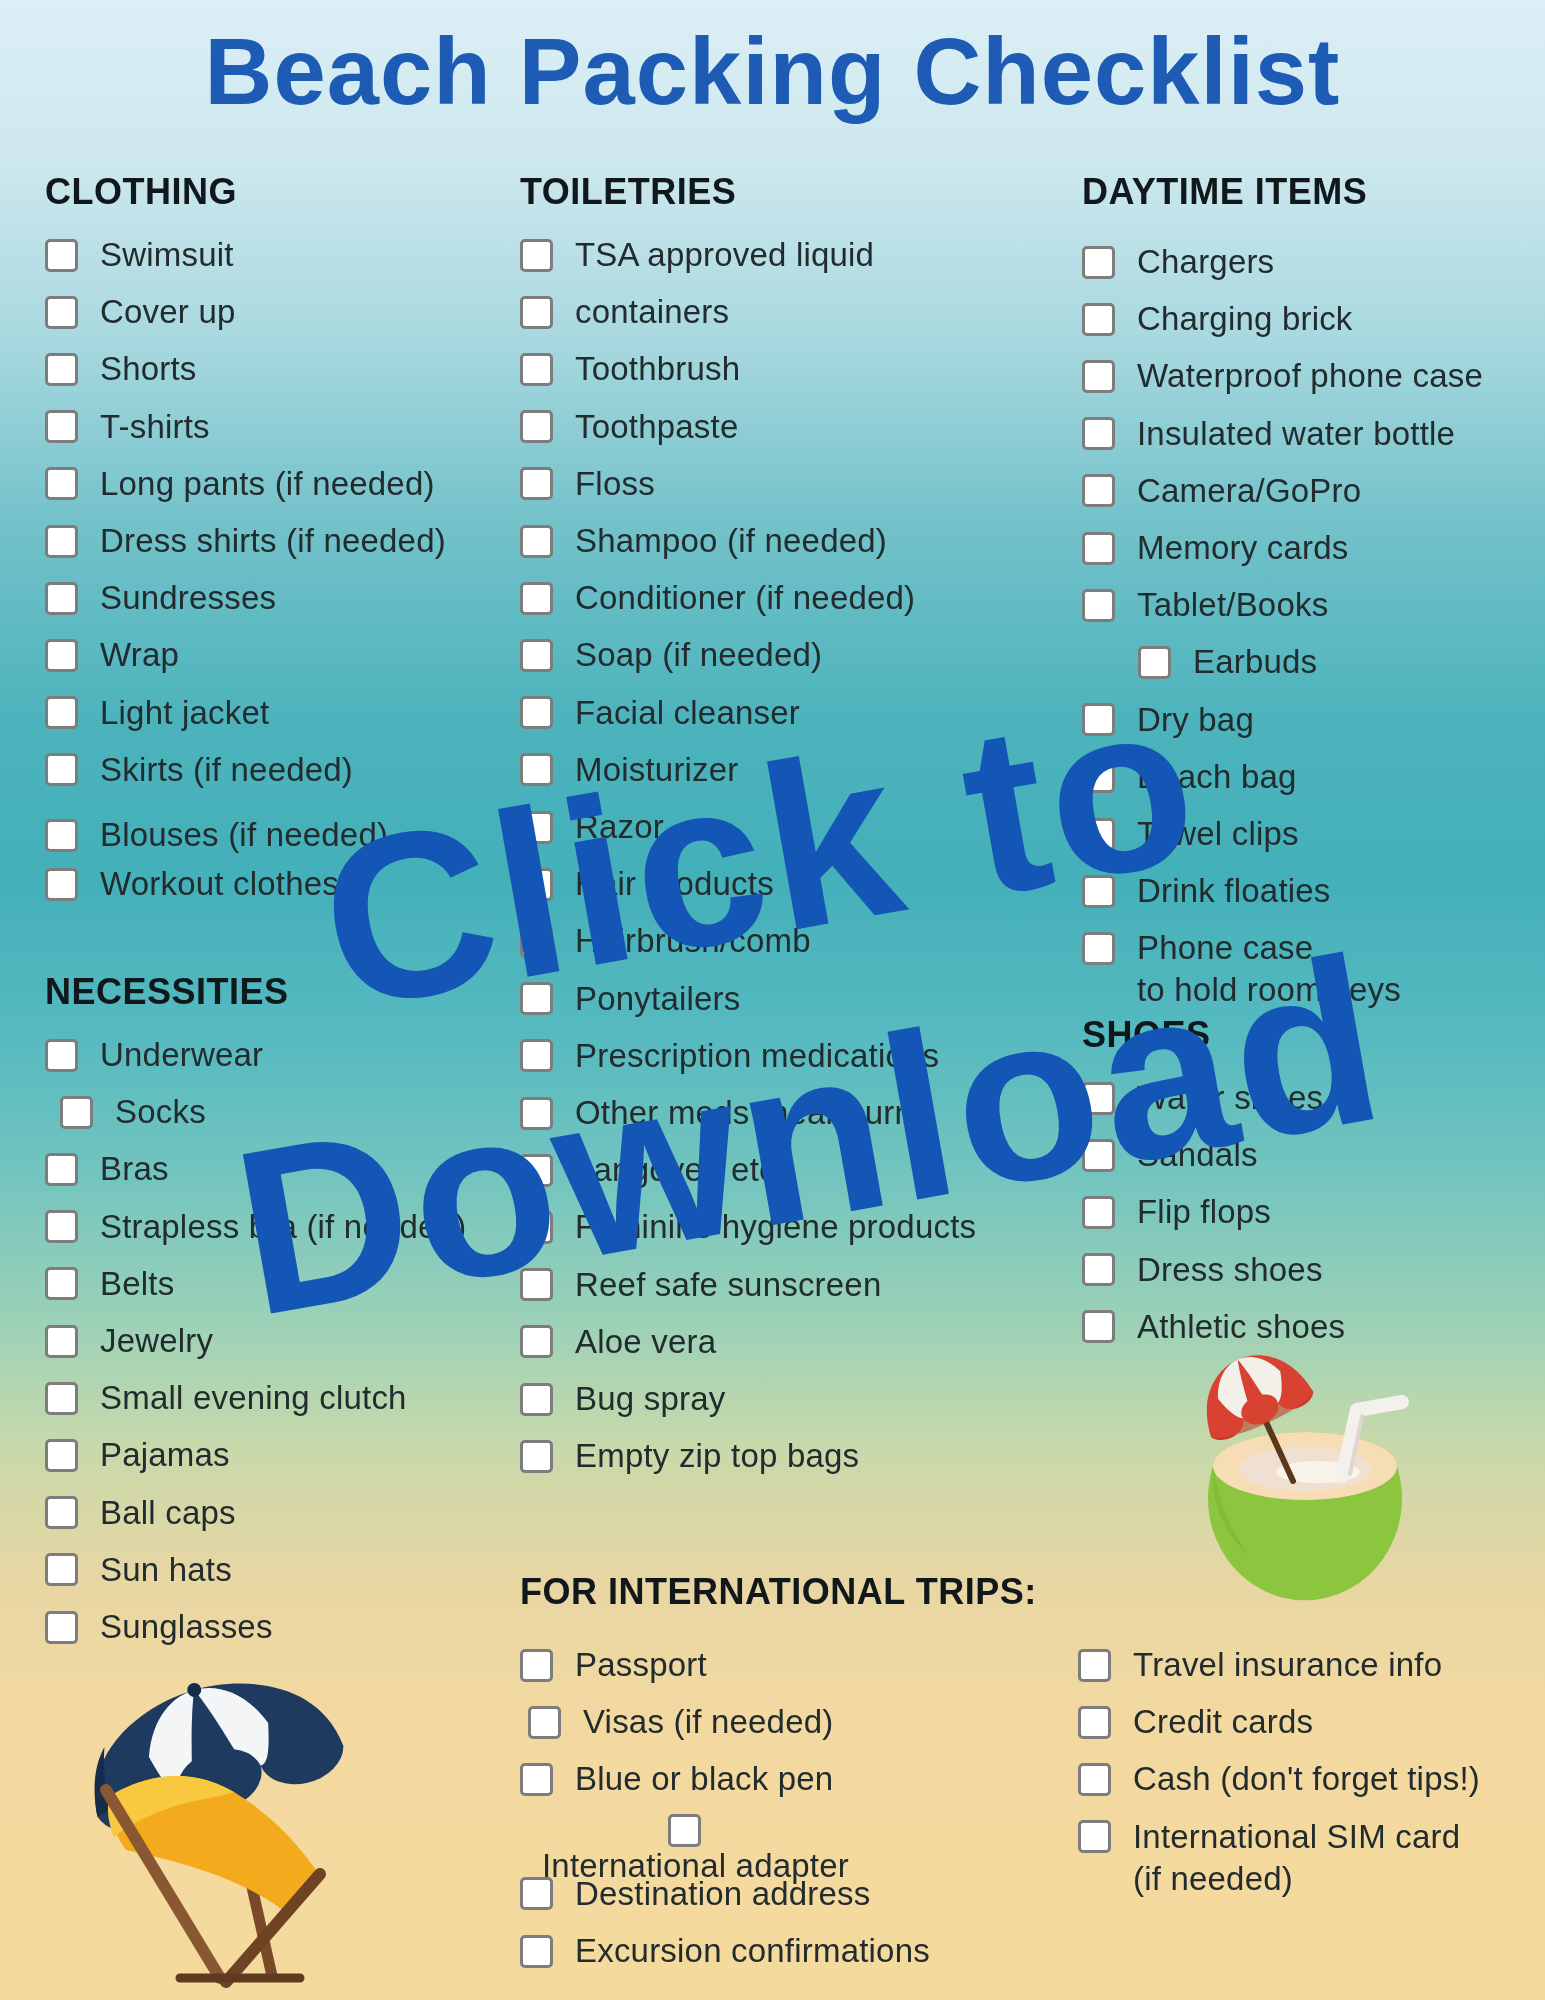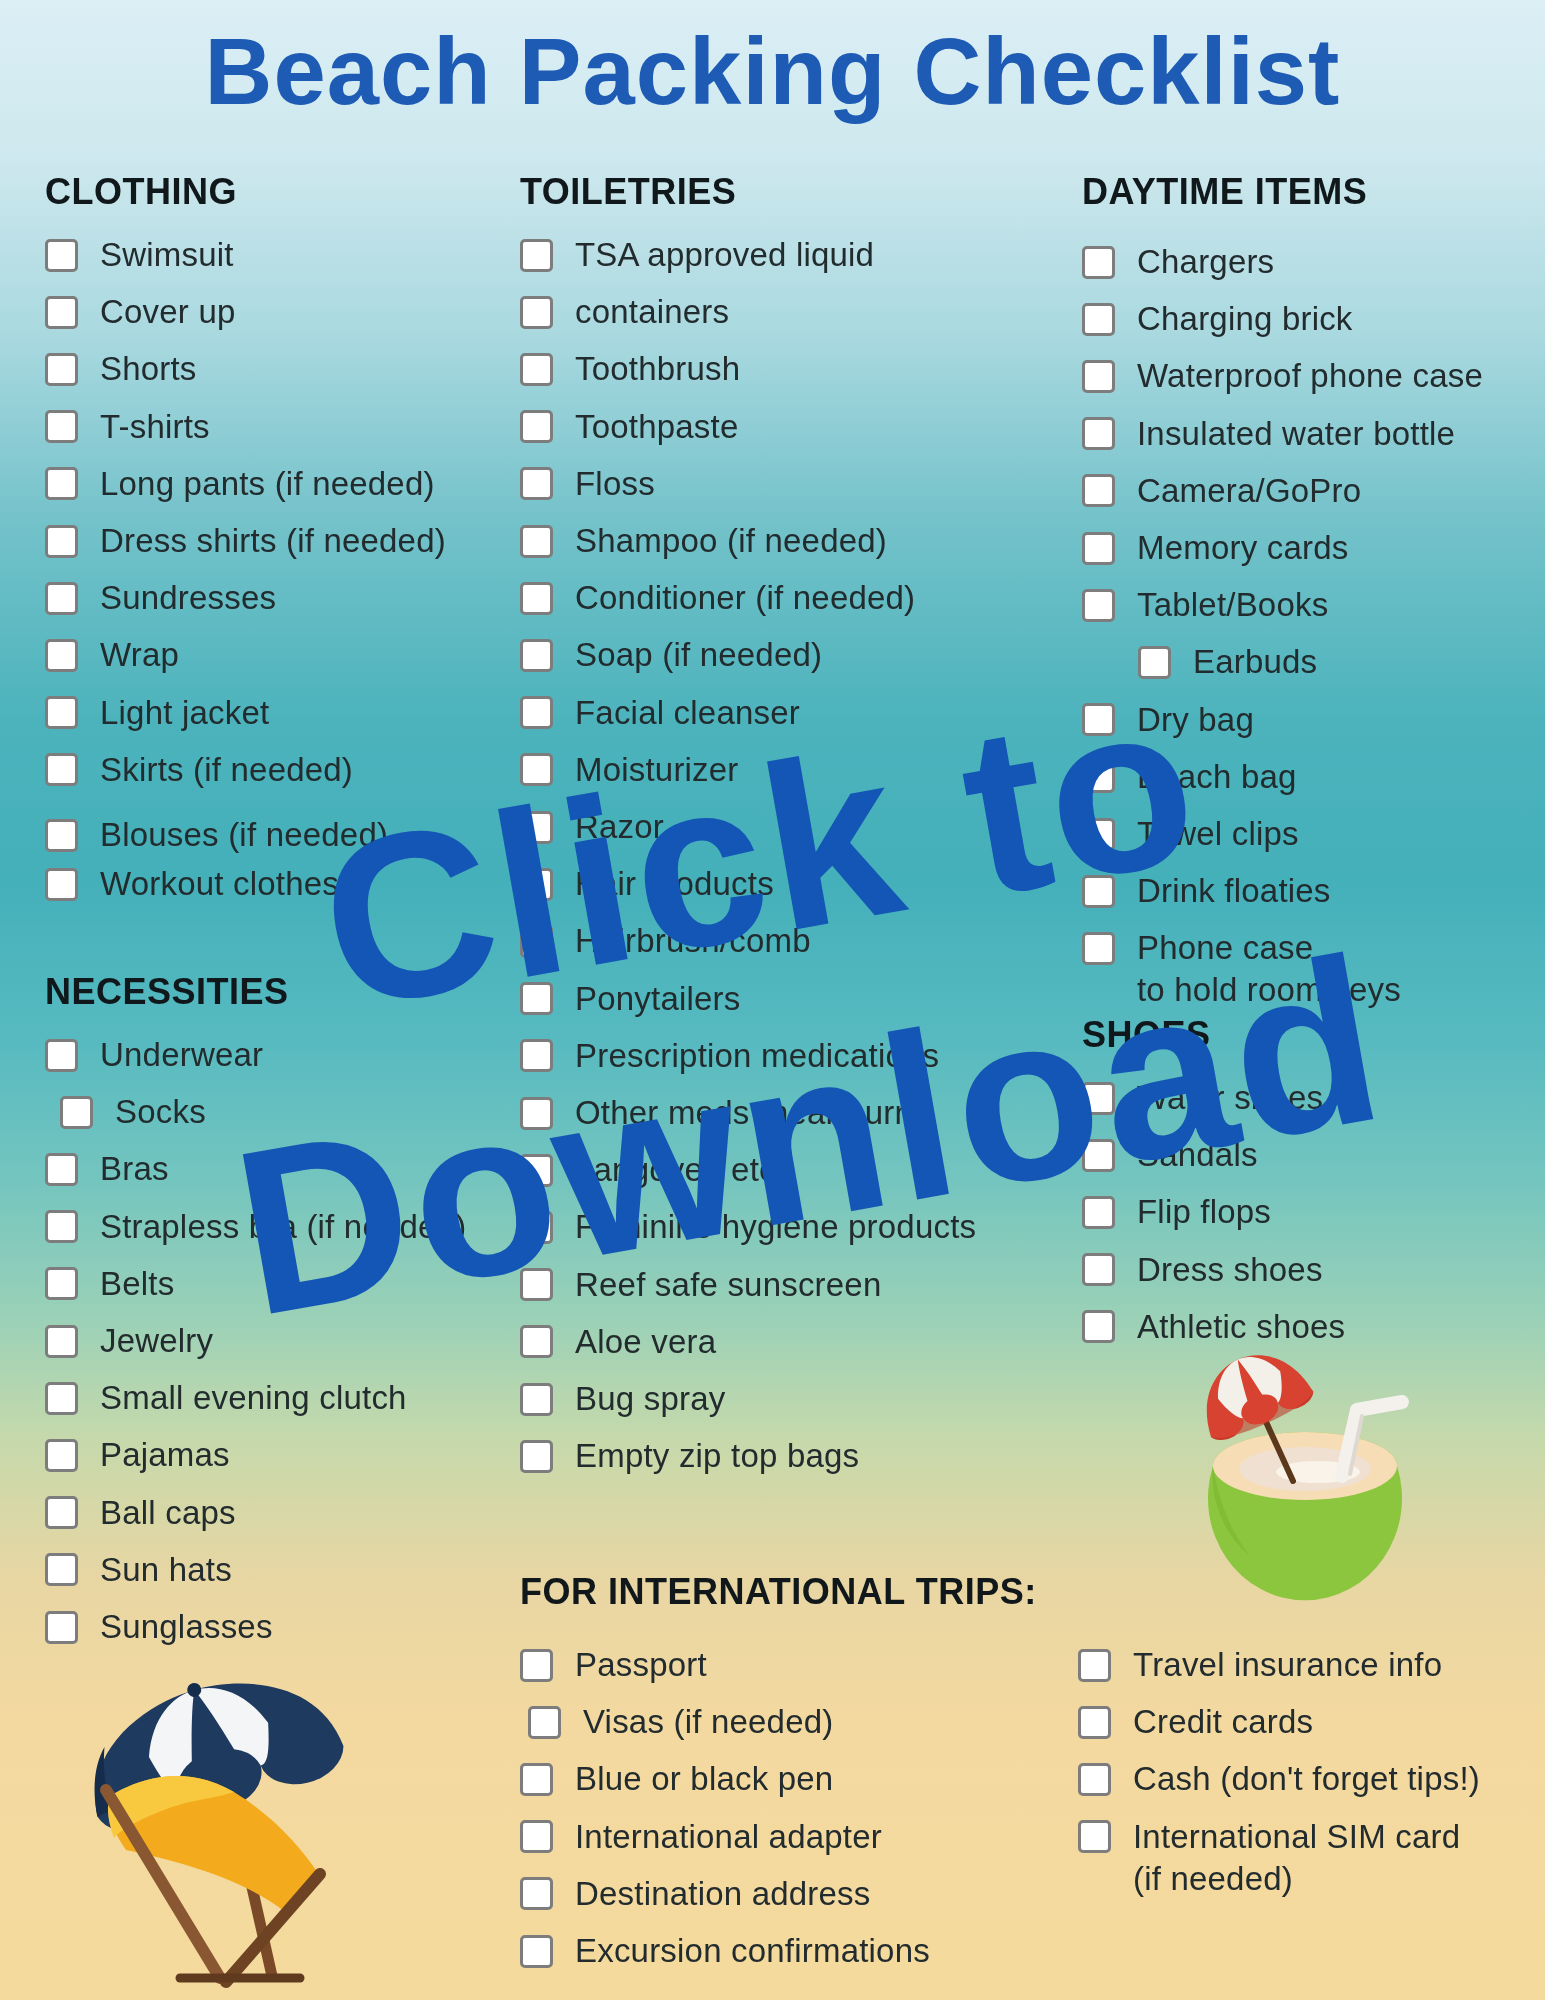--- a/index.html
+++ b/index.html
@@ -234,21 +234,21 @@
         <span class="lbl">Passport</span>
       </div>
       <div class="row" style="left: 520px; top: 1699.2px; margin-left: 8px;">
         <span class="cb"></span>
         <span class="lbl">Visas (if needed)</span>
       </div>
       <div class="row" style="left: 520px; top: 1756.4px;">
         <span class="cb"></span>
         <span class="lbl">Blue or black pen</span>
       </div>
-      <div class="row" style="left: 520px; top: 1813.6px;">
+      <div class="row" style="left: 520px; top: 1813.6px; flex-direction: column;">
         <span class="cb"></span>
         <span class="lbl">International adapter</span>
       </div>
       <div class="row" style="left: 520px; top: 1870.8px;">
         <span class="cb"></span>
         <span class="lbl">Destination address</span>
       </div>
       <div class="row" style="left: 520px; top: 1928px;">
         <span class="cb"></span>
         <span class="lbl">Excursion confirmations</span>

